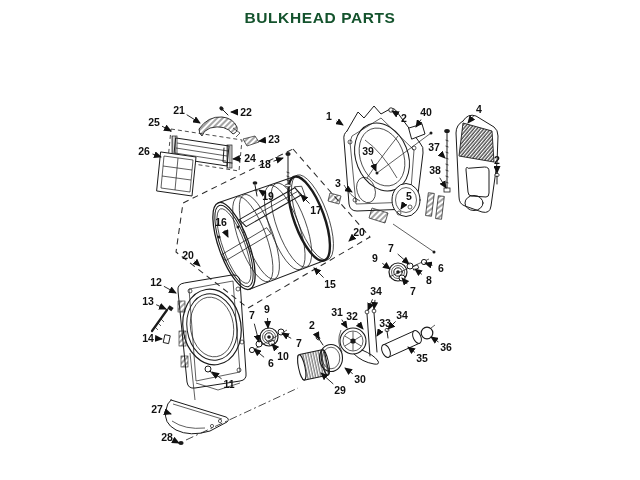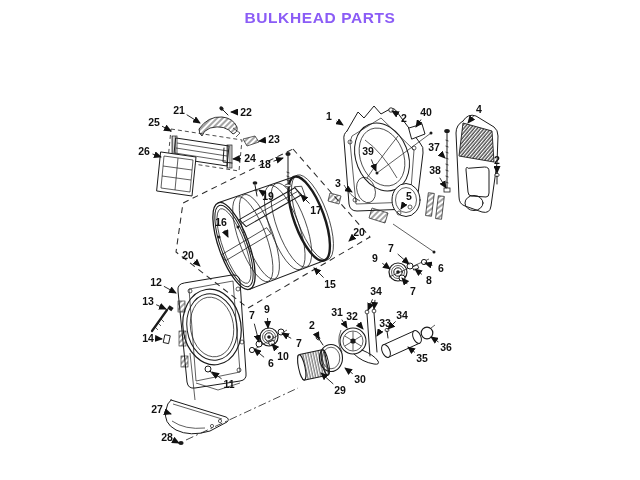--- a/index.html
+++ b/index.html
@@ -1,19 +1,19 @@
 <!DOCTYPE html>
 <html><head>
 <meta charset="utf-8">
 <style>
   html,body{margin:0;padding:0;background:#fff;}
   #stage{position:relative;width:640px;height:480px;background:#fff;overflow:hidden;
          font-family:"Liberation Sans",sans-serif;}
   #title{position:absolute;top:9px;left:0;width:640px;text-align:center;
-         font-size:15.5px;font-weight:700;letter-spacing:.6px;color:#8b5cf6;}
+         font-size:15.5px;font-weight:700;letter-spacing:.6px;color:#14532d;}
   svg{position:absolute;top:0;left:0;}
   .callout{font:700 10.5px "Liberation Sans",sans-serif;fill:#111;}
   .leader{stroke:#222;stroke-width:.95;fill:none;}
   .ln  {stroke:#1b1b1b;fill:none;stroke-width:1;stroke-linejoin:round;stroke-linecap:round;}
   .ln2 {stroke:#1b1b1b;fill:none;stroke-width:.7;stroke-linejoin:round;}
   .thick{stroke:#1b1b1b;fill:none;stroke-width:2.4;}
   .dash {stroke:#2a2a2a;fill:none;stroke-width:1.05;stroke-dasharray:6 4.5;}
   .dash2{stroke:#2a2a2a;fill:none;stroke-width:.85;stroke-dasharray:4 3;}
   .wh {fill:#fff;stroke:#1b1b1b;}
   .hd {fill:#1b1b1b;}

